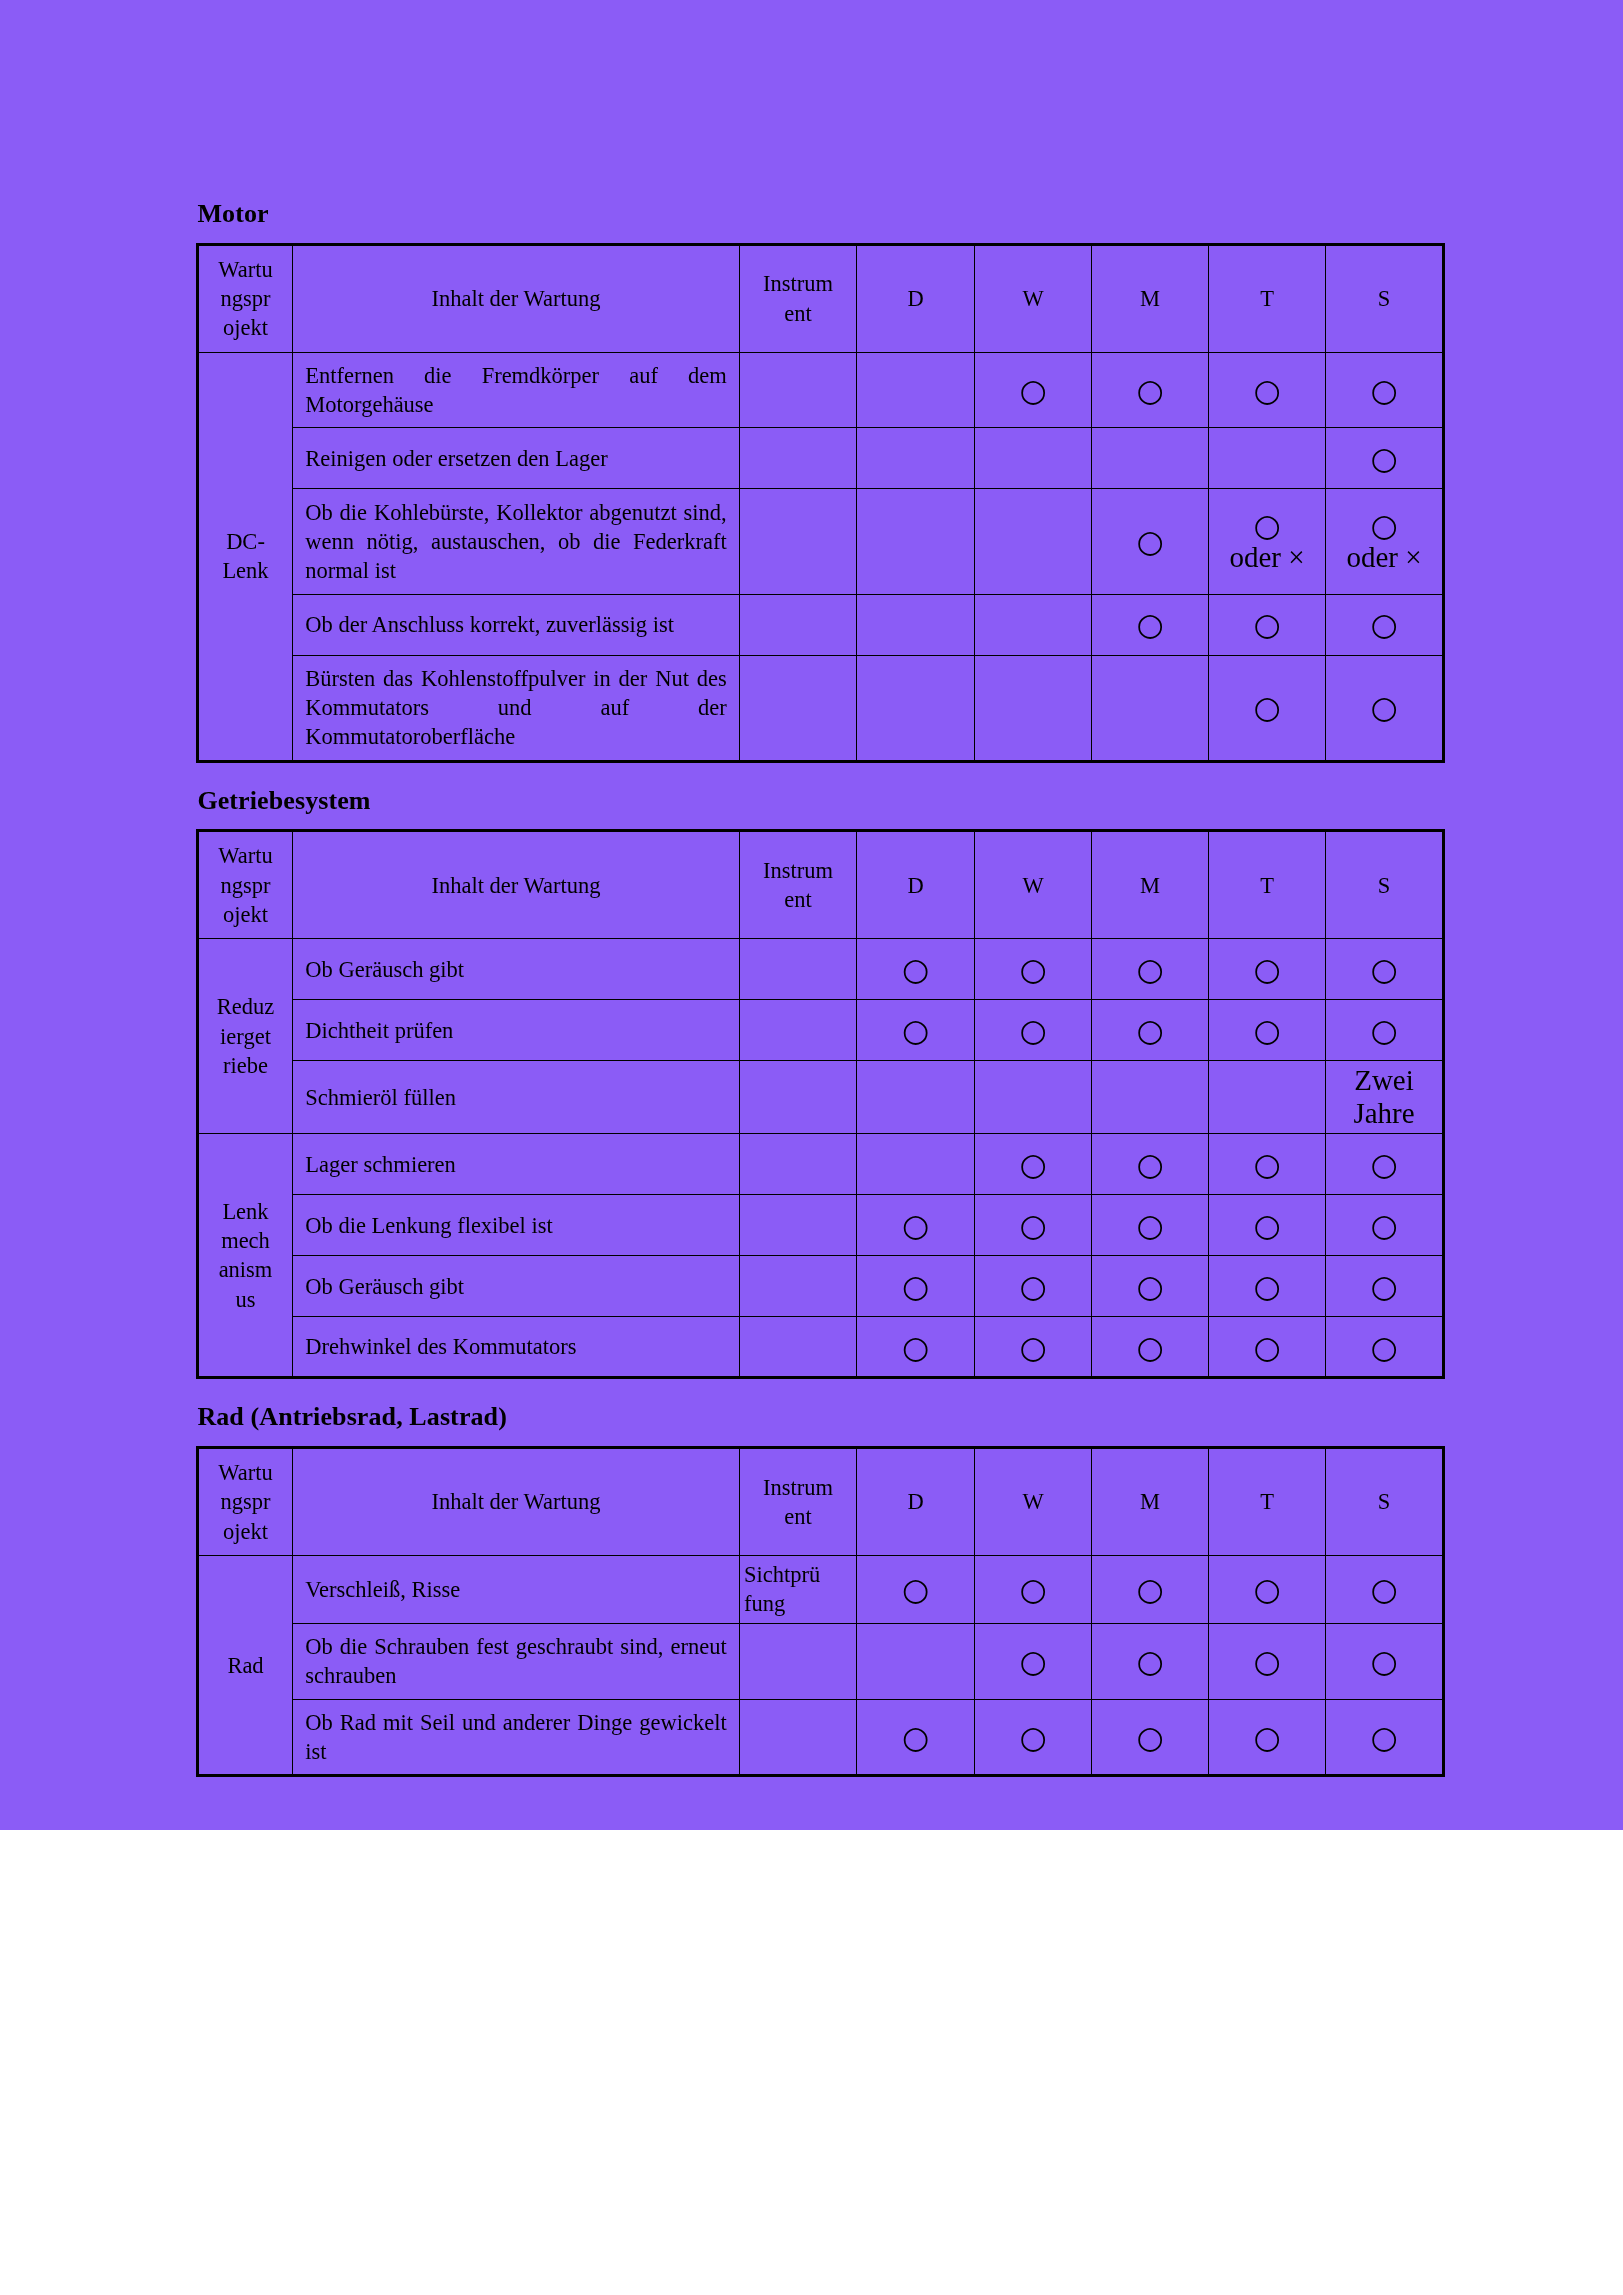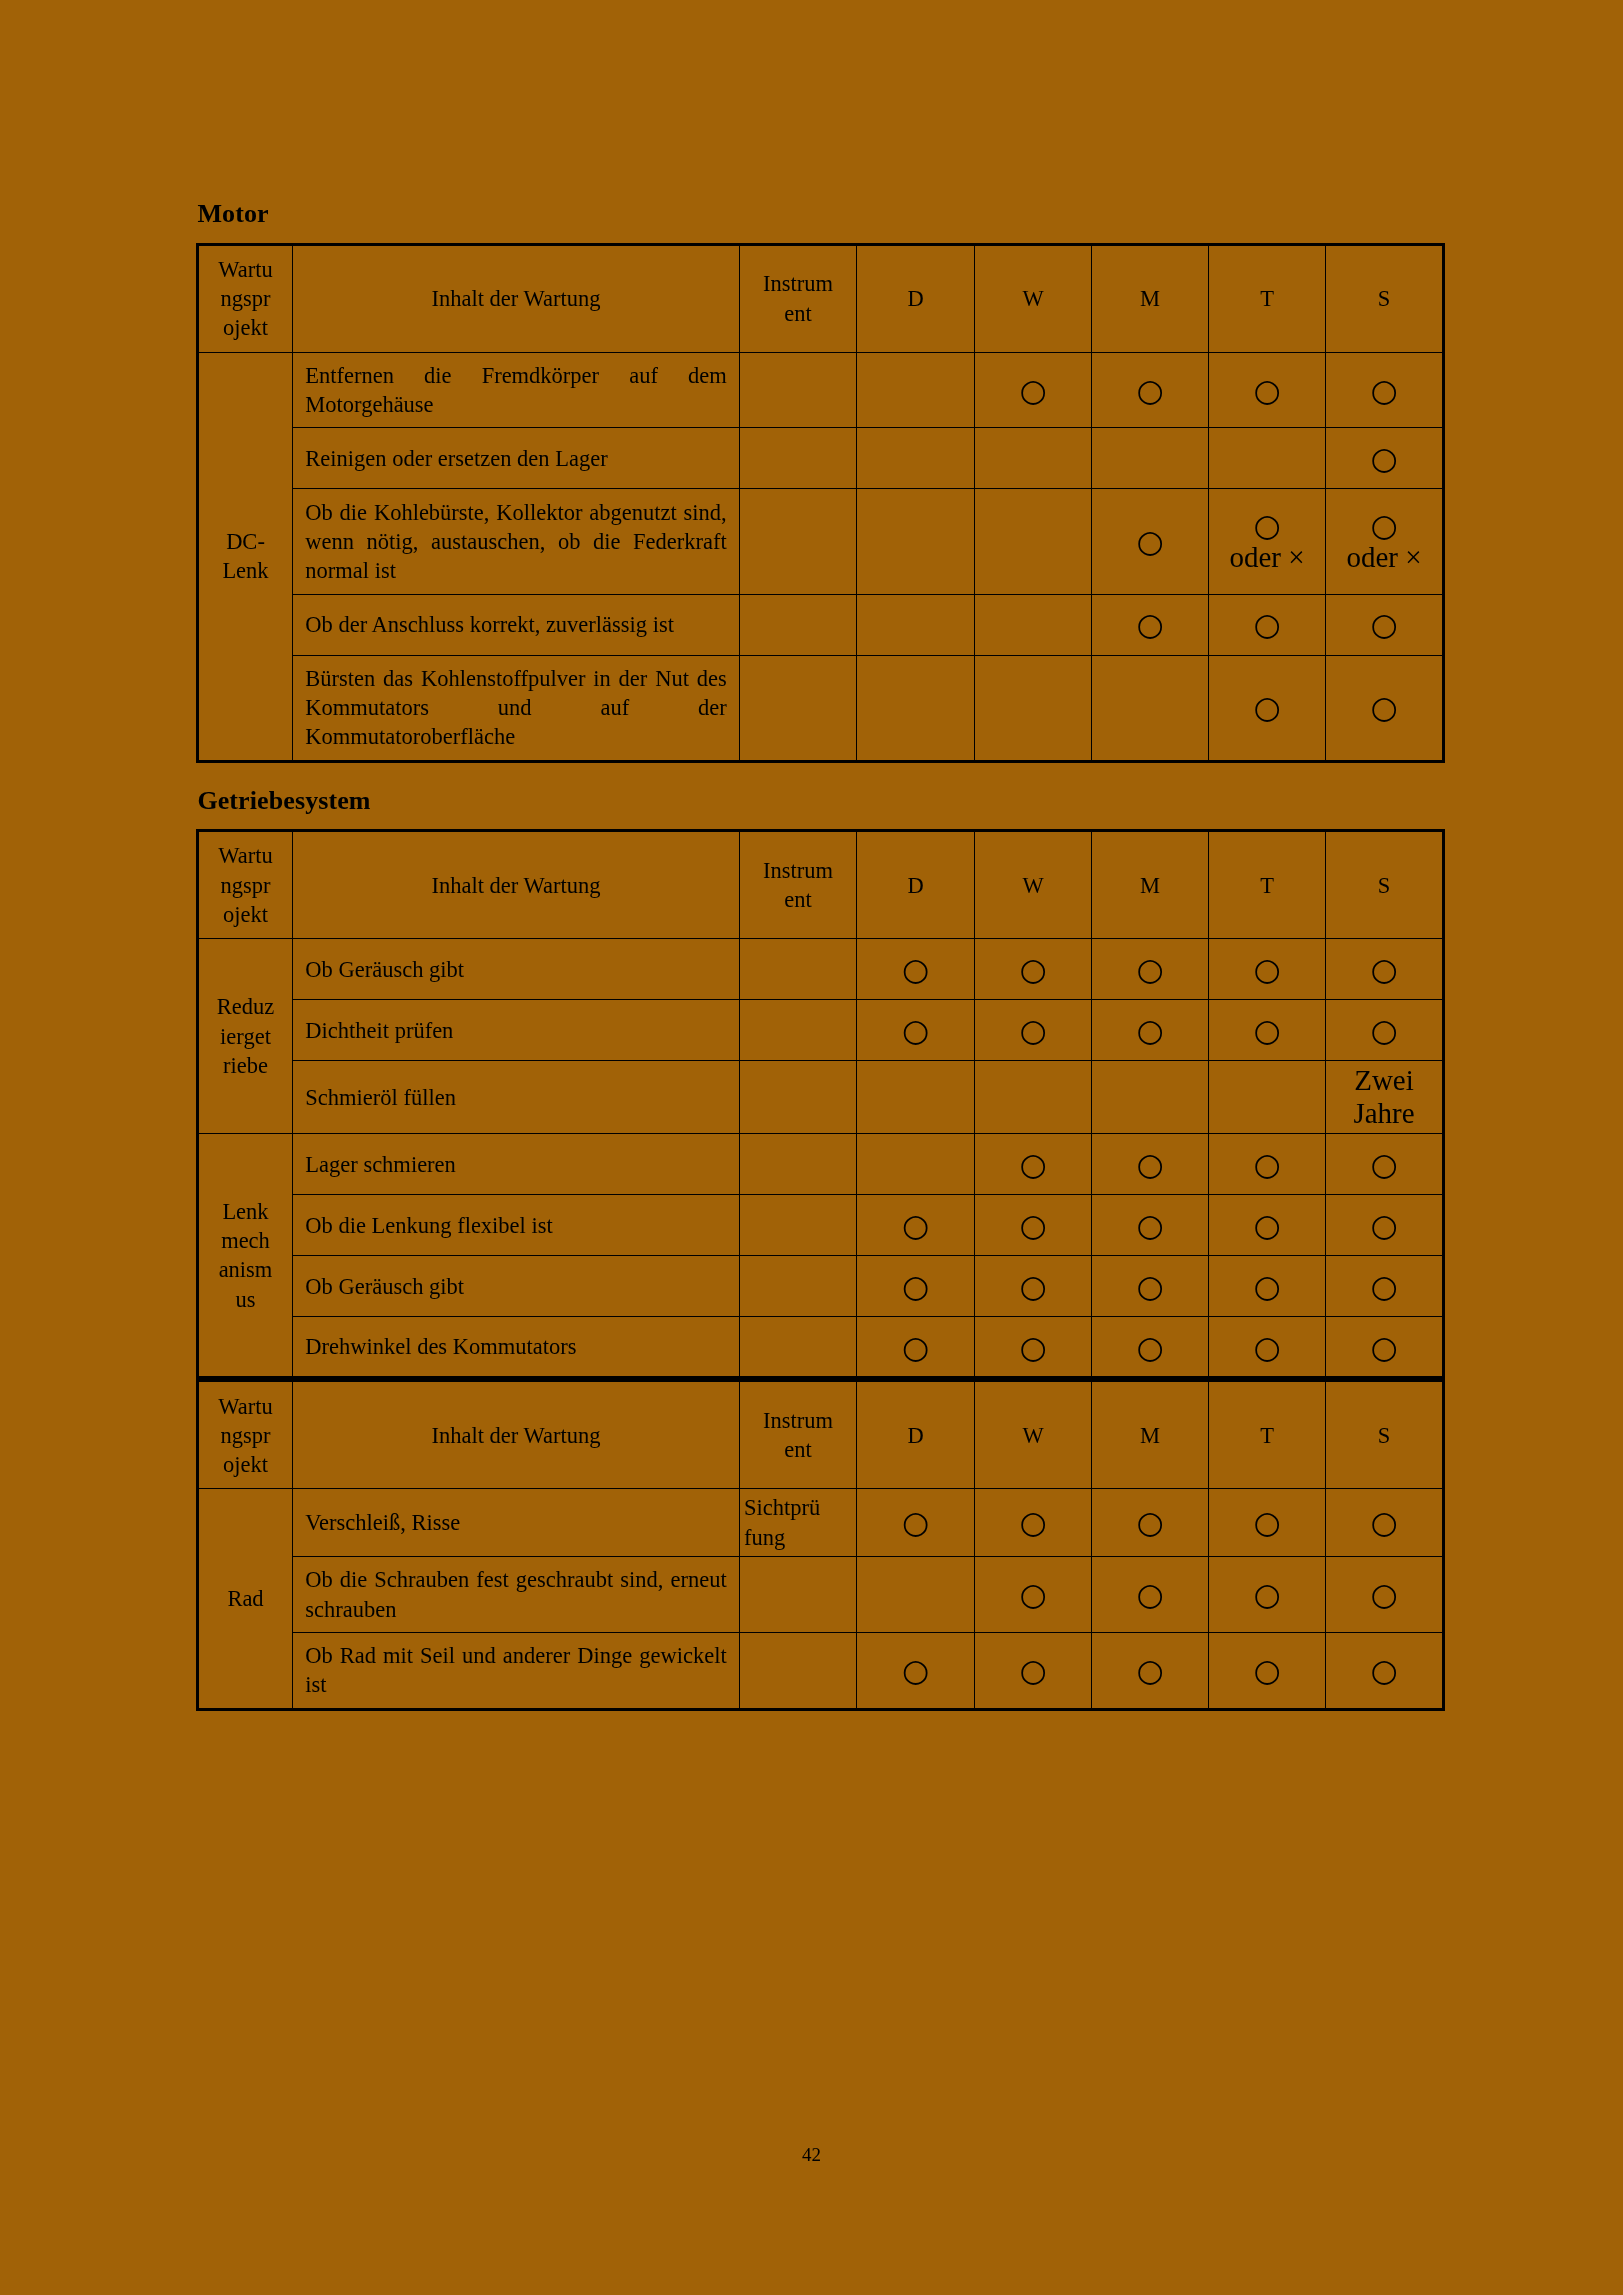--- a/index.html
+++ b/index.html
@@ -6,22 +6,22 @@
   html, body { background: #ffffff; }
   body {
     width: 1623px;
     height: 2295px;
     font-family: "Liberation Serif", "DejaVu Serif", serif;
     color: #000;
   }
   .page {
     position: relative;
     width: 1623px;
-    height: 2295px;
-    background: #a16207;
+    height: 1830px;
+    background: #8b5cf6;
     overflow: hidden;
   }
   .content {
     position: absolute;
     left: 196px;
     top: 199px;
     width: 1246px;
   }
   .table-title {
     font-size: 26px;
@@ -359,20 +359,21 @@
               </td>
               <td class="mark-cell">
                 <div class="circle">○</div>
               </td>
             </tr>
           </tbody>
         </table>
     </section>
 
     <section>
+      <h2 class="table-title">Rad (Antriebsrad, Lastrad)</h2>
       <table class="maint-table">
           <colgroup>
             <col style="width: 95px;">
             <col style="width: 447px;">
             <col style="width: 117px;">
             <col style="width: 118px;">
             <col style="width: 117px;">
             <col style="width: 117px;">
             <col style="width: 117px;">
             <col style="width: 118px;">

